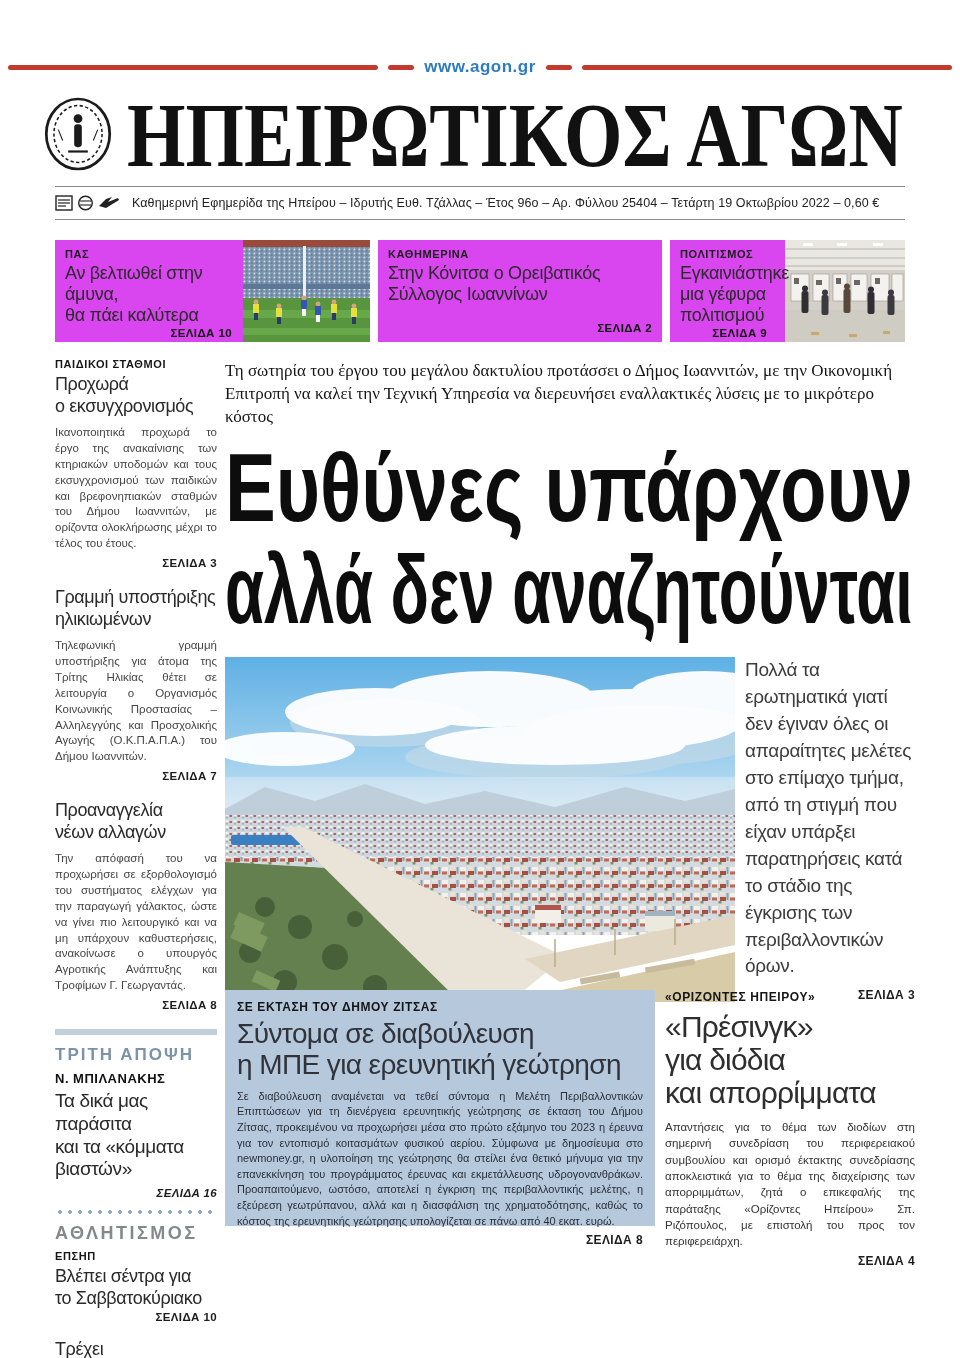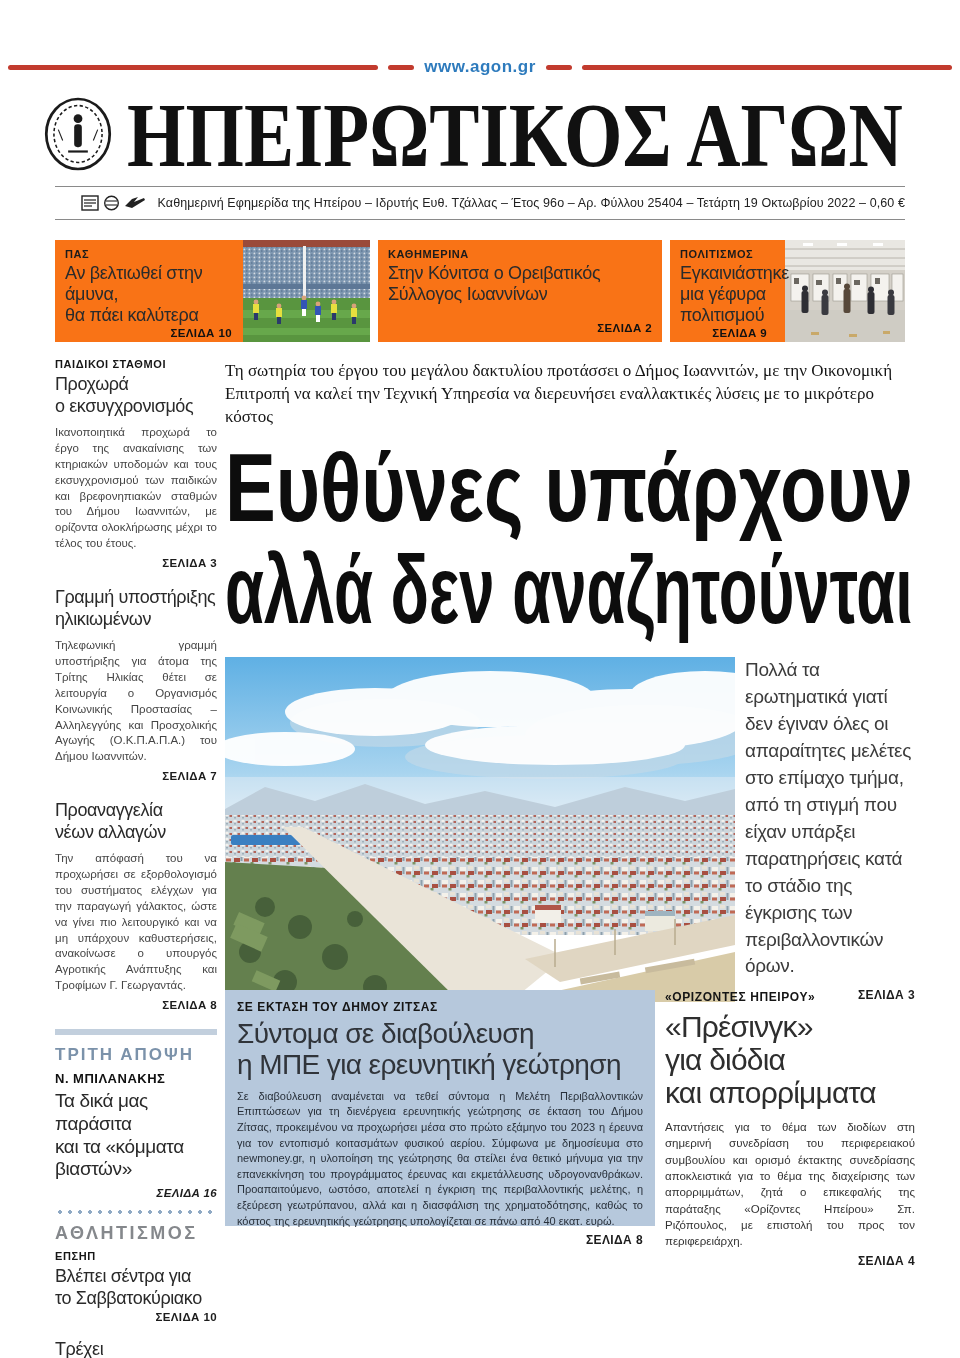--- a/index.html
+++ b/index.html
@@ -8,26 +8,26 @@
   
   #top-rule{position:absolute;left:8px;right:8px;top:60px;height:14px;display:flex;align-items:center;gap:10px;}
   .redline{flex:1;height:5px;background:#c23b2e;border-radius:3px;}
   .reddash{width:26px;height:5px;background:#c23b2e;border-radius:3px;}
   .site-url{font-weight:bold;font-size:17px;color:#2e7bbd;letter-spacing:.5px;}
   #masthead{position:absolute;left:43px;right:55px;top:84px;height:100px;display:flex;align-items:center;gap:14px;}
   #masthead svg.title-svg{flex:1;height:96px;}
   .mast-text{font-family:"Liberation Serif","DejaVu Serif",serif;font-weight:bold;fill:#111;}
   
   #dateline{position:absolute;left:55px;right:55px;top:186px;height:32px;display:flex;align-items:center;gap:6px;
-            border-top:1px solid #8a8a8a;border-bottom:1px solid #8a8a8a;justify-content:flex-end;}
+            border-top:1px solid #8a8a8a;border-bottom:1px solid #8a8a8a;}
   #dateline .dl-text{font-size:12.5px;color:#222;letter-spacing:.1px;white-space:nowrap;margin-left:6px;}
   .dl-icons{display:flex;gap:4px;align-items:center;}
   
   #teasers{position:absolute;left:55px;right:55px;top:240px;height:102px;display:flex;gap:8px;}
-  .teaser{position:relative;background:#f97316;overflow:hidden;}
+  .teaser{position:relative;background:#d946ef;overflow:hidden;}
   .t1{width:315px;} .t2{width:284px;} .t3{flex:1;}
   .teaser .inner{position:absolute;inset:0;padding:8px 10px;display:flex;flex-direction:column;}
   .kicker{font-size:11px;font-weight:bold;color:#1b1b1b;letter-spacing:.6px;}
   .teaser-title{font-size:18px;line-height:1.18;color:#2b2b2b;margin-top:3px;white-space:pre-line;letter-spacing:-.3px;}
   .page-ref{font-size:11.5px;font-weight:bold;color:#111;text-align:right;margin-top:auto;letter-spacing:.4px;}
   .t1 .inner,.t3 .inner{right:128px;}
   .t-photo{position:absolute;top:0;right:0;height:100%;}
   
   #sidebar{position:absolute;left:55px;top:358px;width:162px;}
   .sb-kicker{font-size:11px;font-weight:bold;letter-spacing:.6px;color:#161616;}

